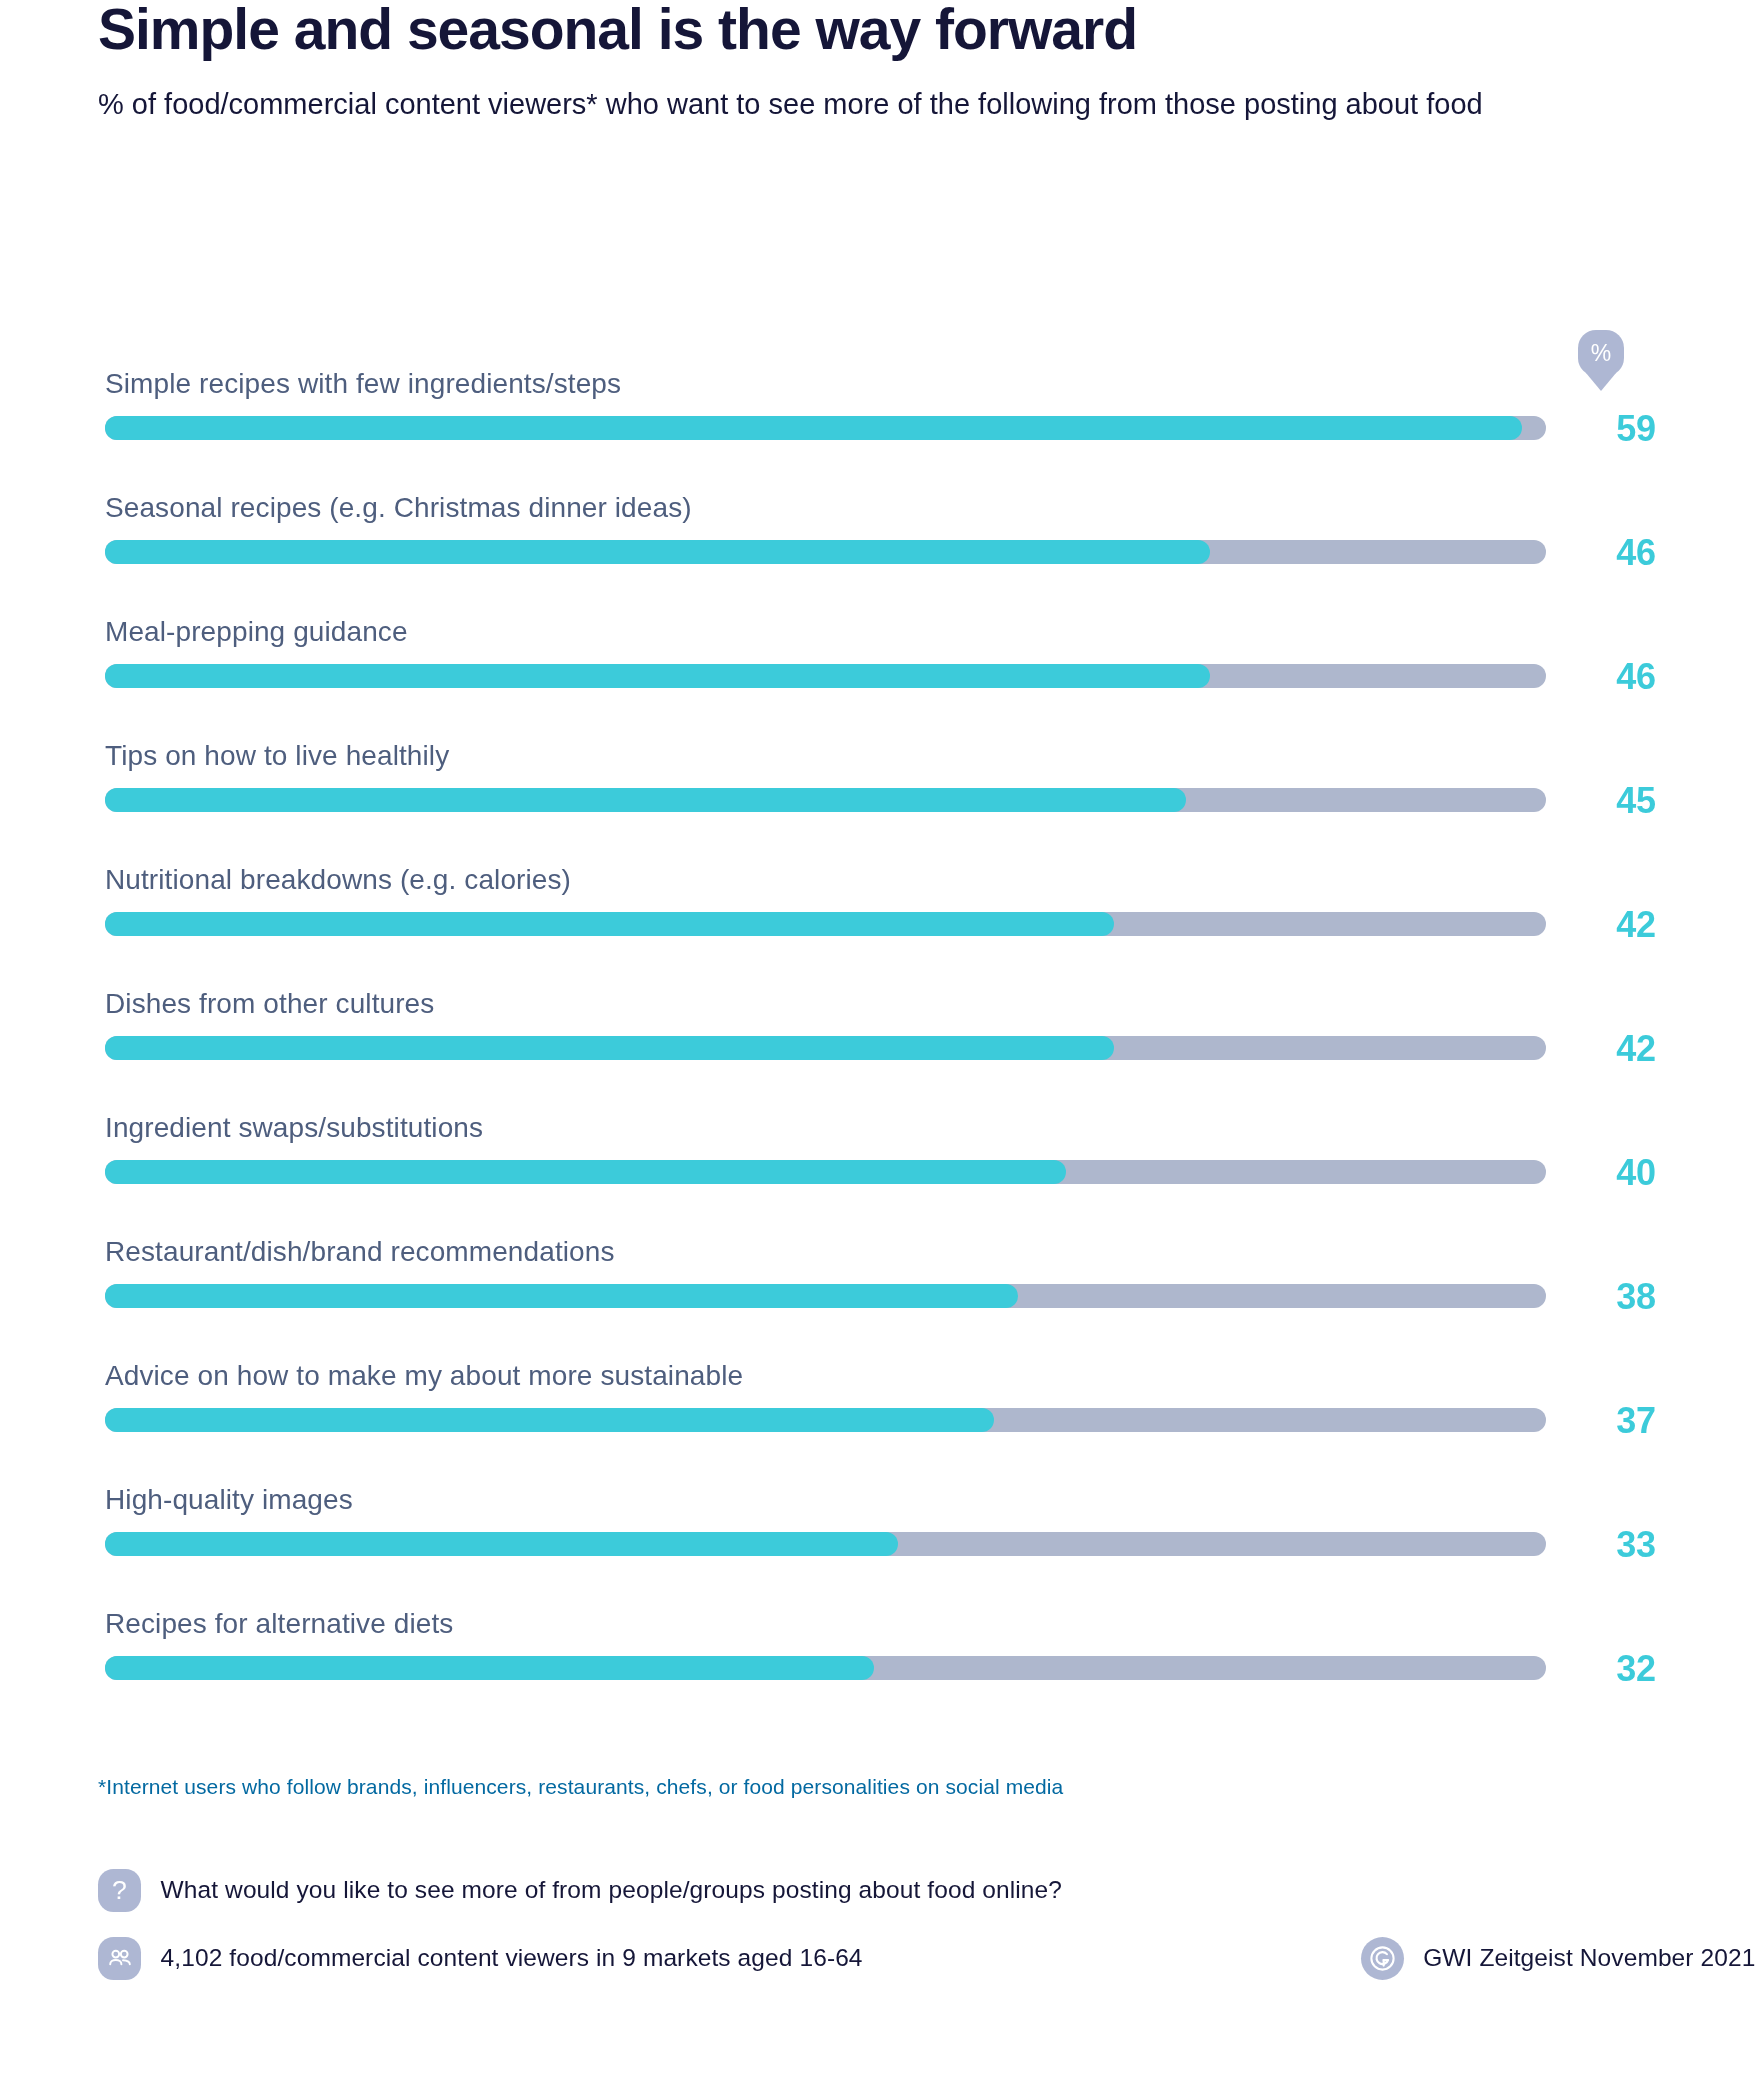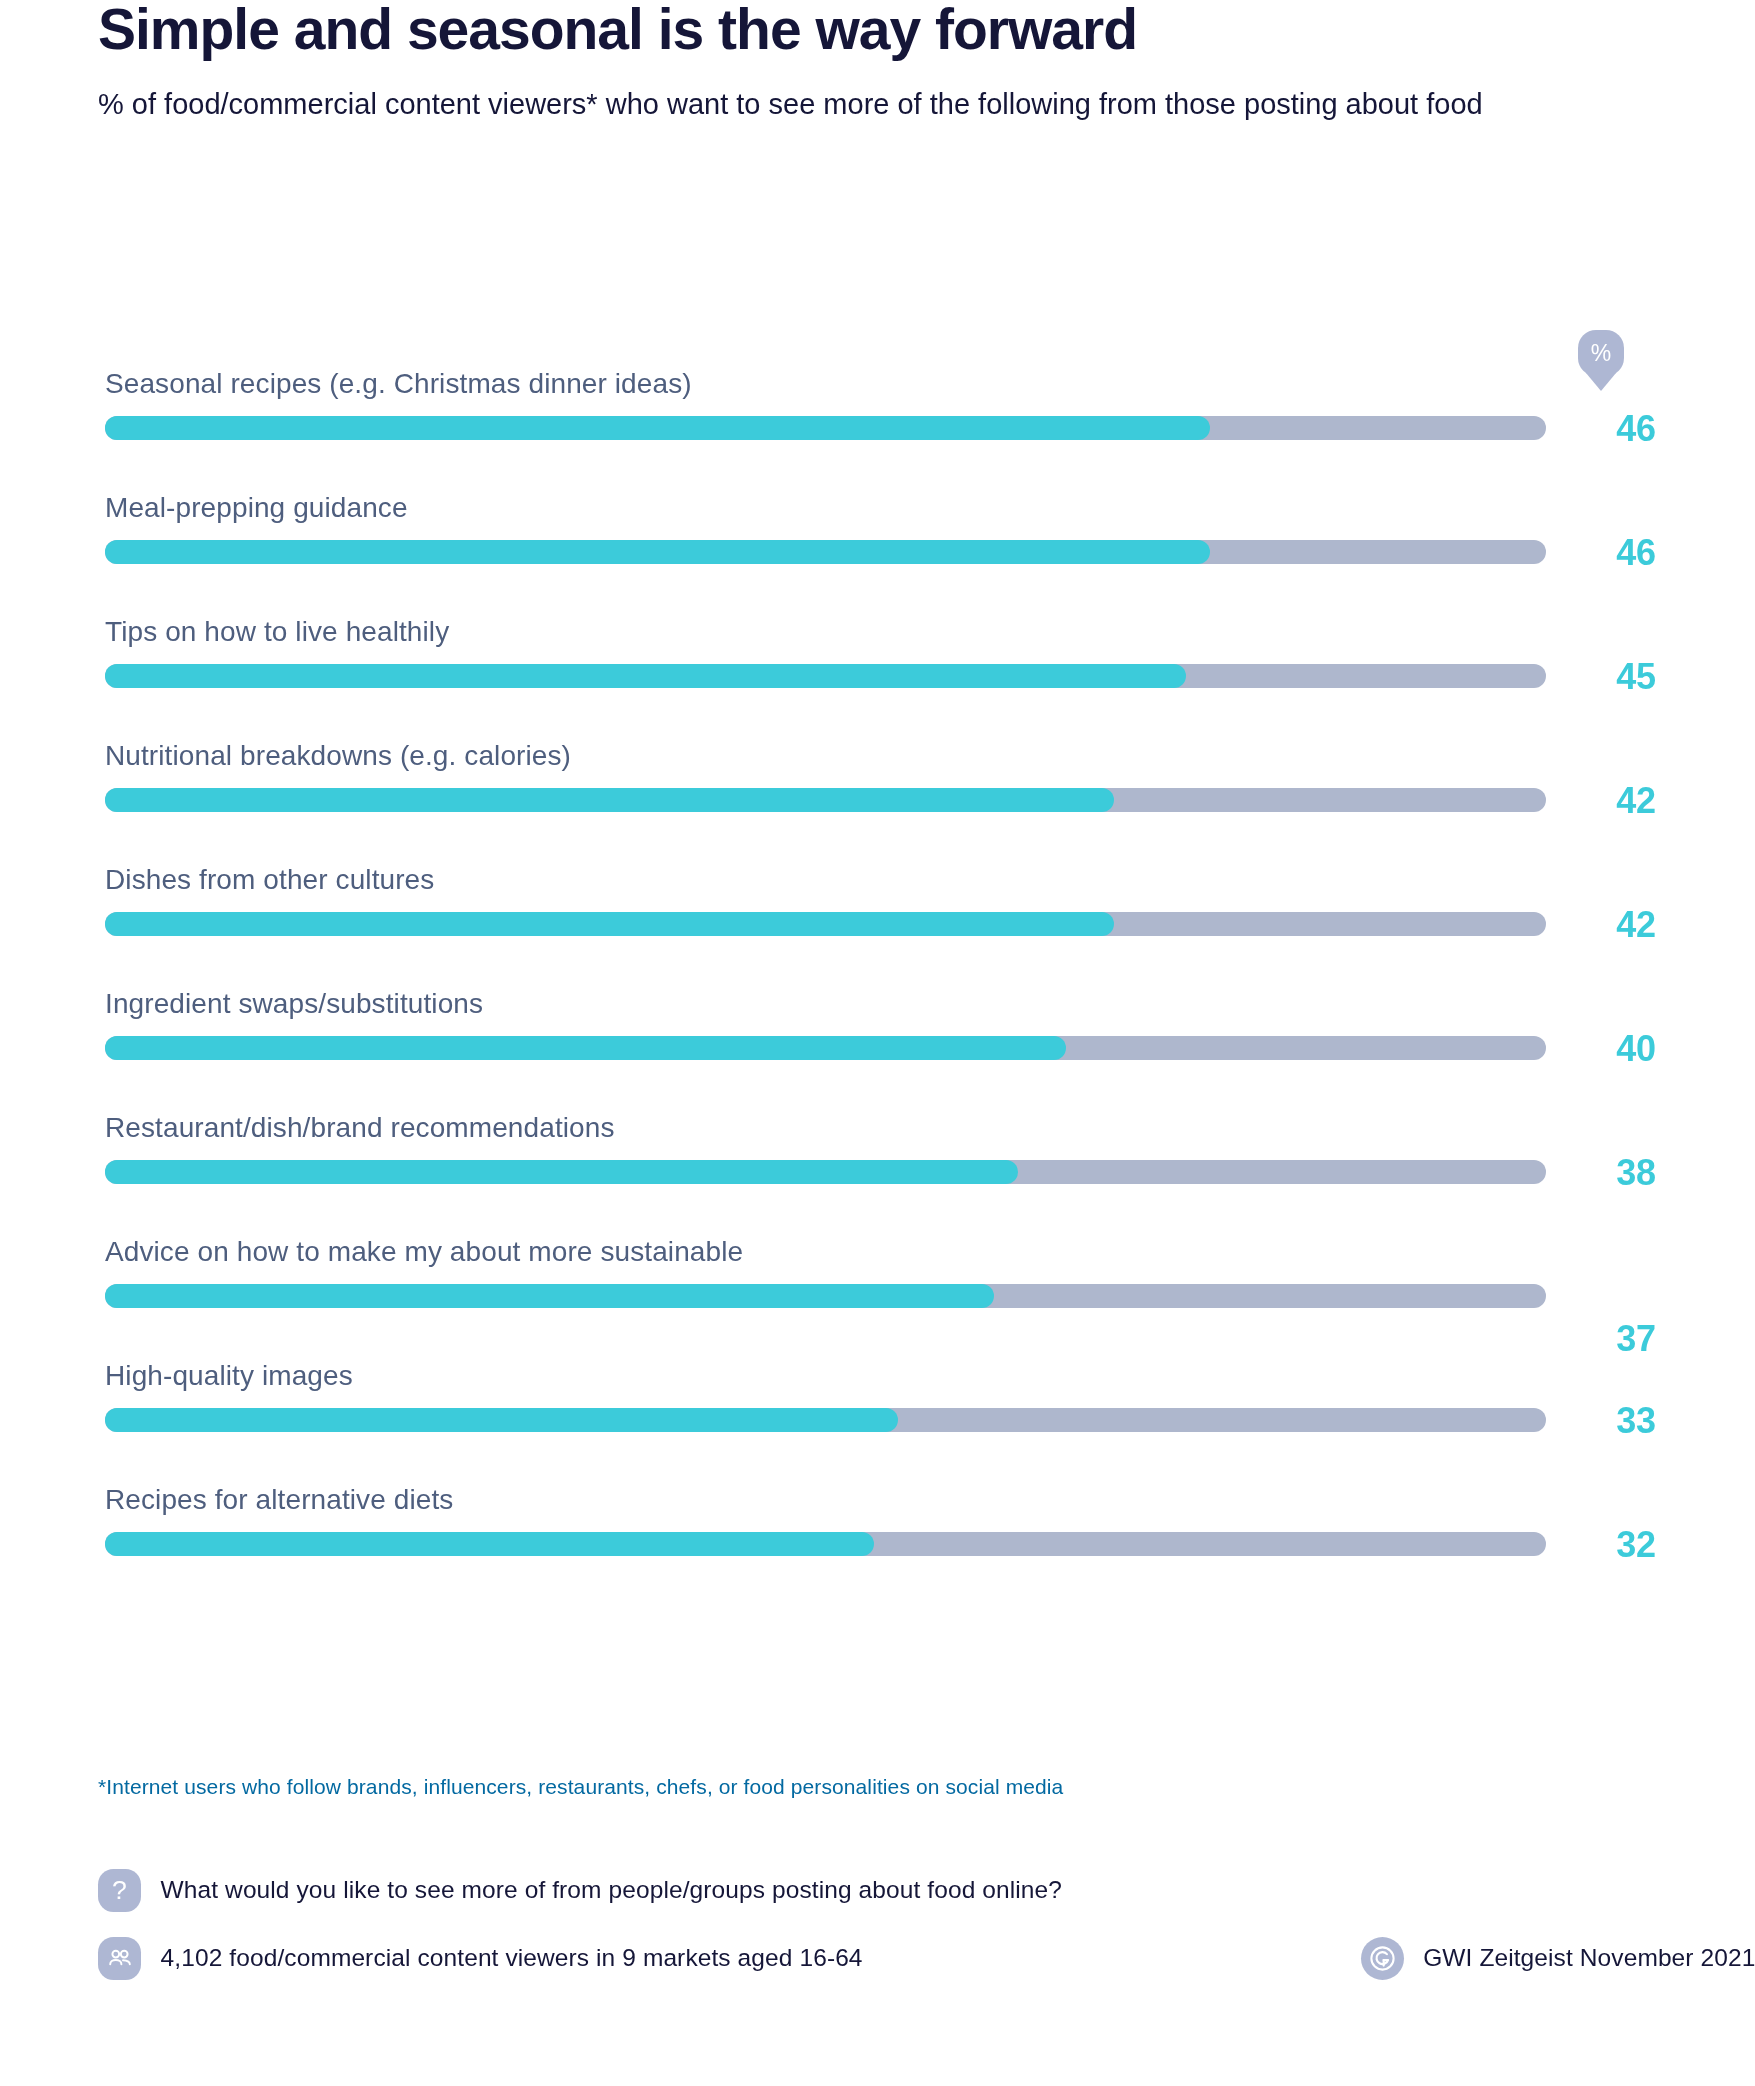--- a/index.html
+++ b/index.html
@@ -196,20 +196,27 @@
   </div>
 
   <div class="pct-pin-wrap">
     <div class="pct-pin">
       <span>%</span>
     </div>
   </div>
 
   <div class="rows" id="rows">
       <div class="row">
+        <div class="row-label">Simple recipes with few ingredients/steps</div>
+        <div class="bar-track" style="background: rgb(174, 183, 205);">
+          <div class="bar-fill" style="width: 1417px; background: rgb(60, 203, 218);"></div>
+        </div>
+        <div class="row-value" style="color: rgb(60, 203, 218);">59</div>
+      </div>
+      <div class="row">
         <div class="row-label">Seasonal recipes (e.g. Christmas dinner ideas)</div>
         <div class="bar-track" style="background: rgb(174, 183, 205);">
           <div class="bar-fill" style="width: 1105px; background: rgb(60, 203, 218);"></div>
         </div>
         <div class="row-value" style="color: rgb(60, 203, 218);">46</div>
       </div>
       <div class="row">
         <div class="row-label">Meal-prepping guidance</div>
         <div class="bar-track" style="background: rgb(174, 183, 205);">
           <div class="bar-fill" style="width: 1105px; background: rgb(60, 203, 218);"></div>
@@ -249,21 +256,21 @@
         <div class="bar-track" style="background: rgb(174, 183, 205);">
           <div class="bar-fill" style="width: 913px; background: rgb(60, 203, 218);"></div>
         </div>
         <div class="row-value" style="color: rgb(60, 203, 218);">38</div>
       </div>
       <div class="row">
         <div class="row-label">Advice on how to make my about more sustainable</div>
         <div class="bar-track" style="background: rgb(174, 183, 205);">
           <div class="bar-fill" style="width: 889px; background: rgb(60, 203, 218);"></div>
         </div>
-        <div class="row-value" style="color: rgb(60, 203, 218); margin-top: 42px;">37</div>
+        <div class="row-value" style="color: rgb(60, 203, 218);">37</div>
       </div>
       <div class="row">
         <div class="row-label">High-quality images</div>
         <div class="bar-track" style="background: rgb(174, 183, 205);">
           <div class="bar-fill" style="width: 793px; background: rgb(60, 203, 218);"></div>
         </div>
         <div class="row-value" style="color: rgb(60, 203, 218);">33</div>
       </div>
       <div class="row">
         <div class="row-label">Recipes for alternative diets</div>

